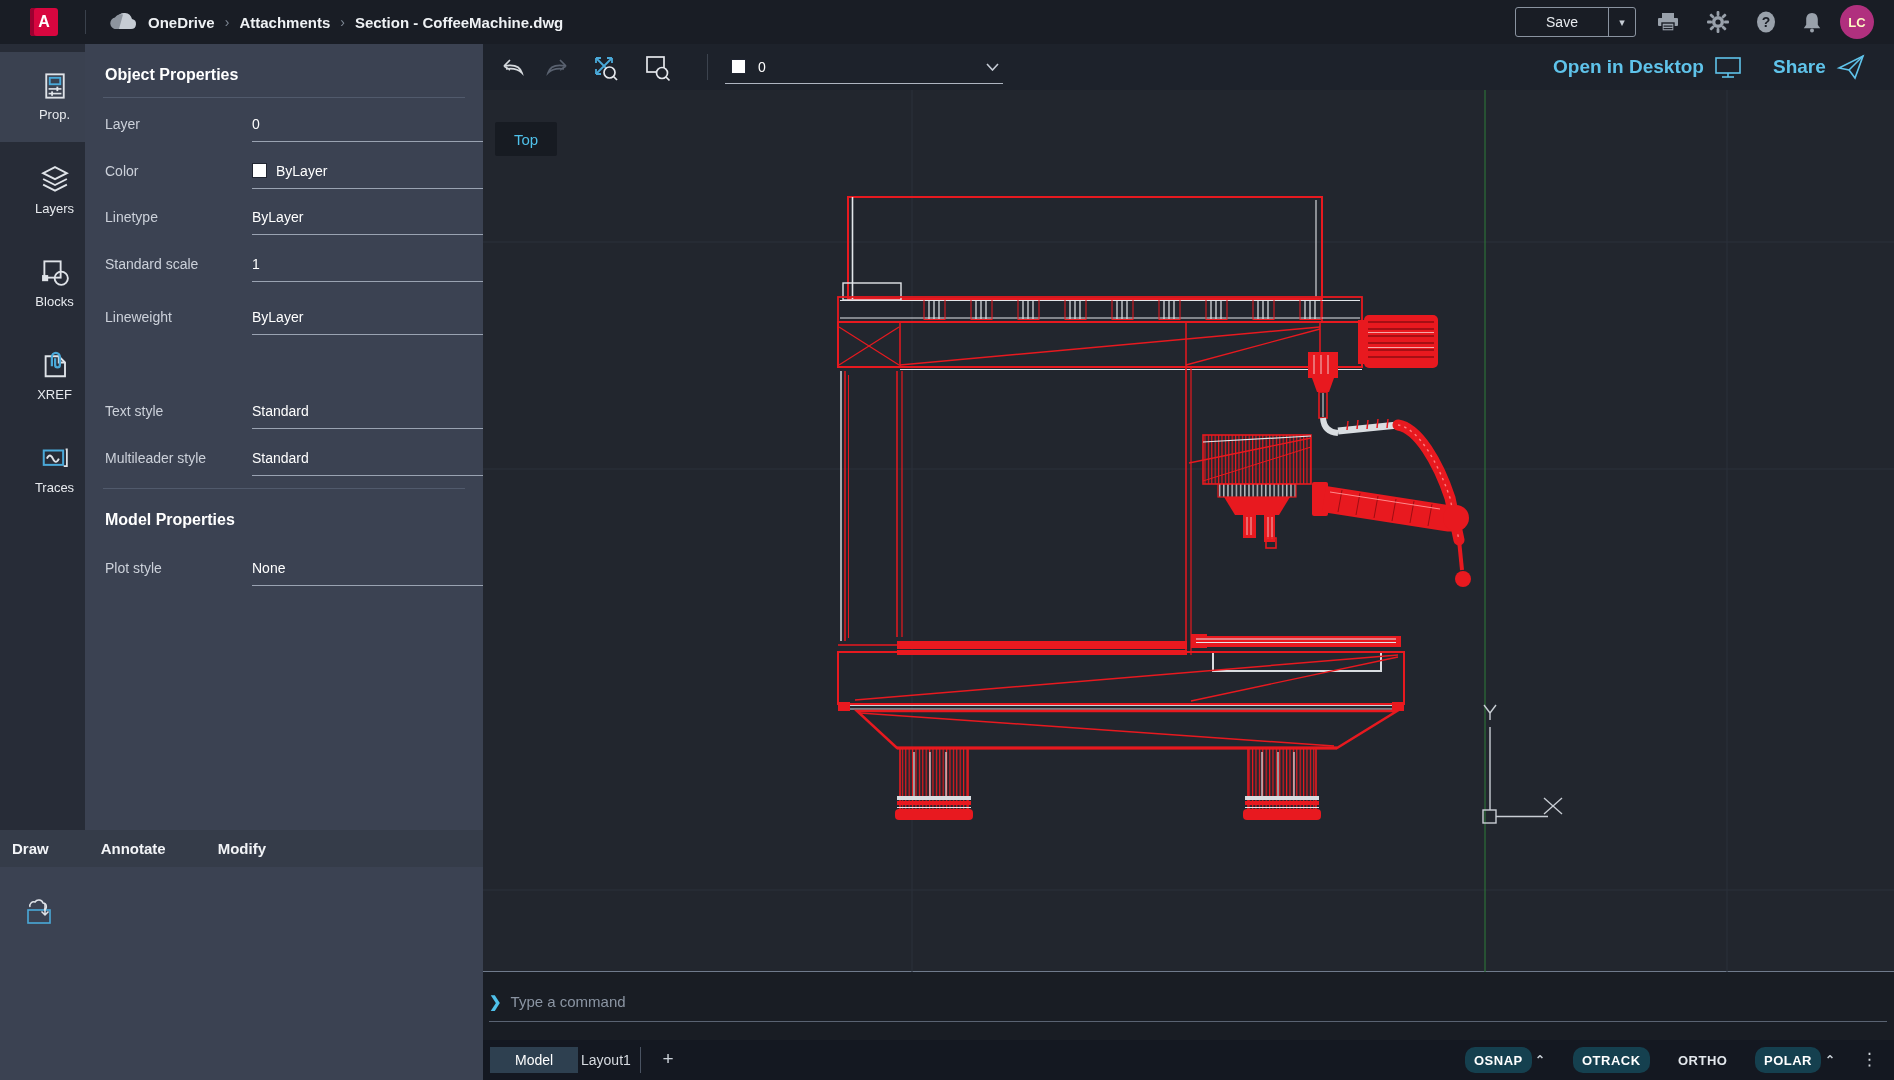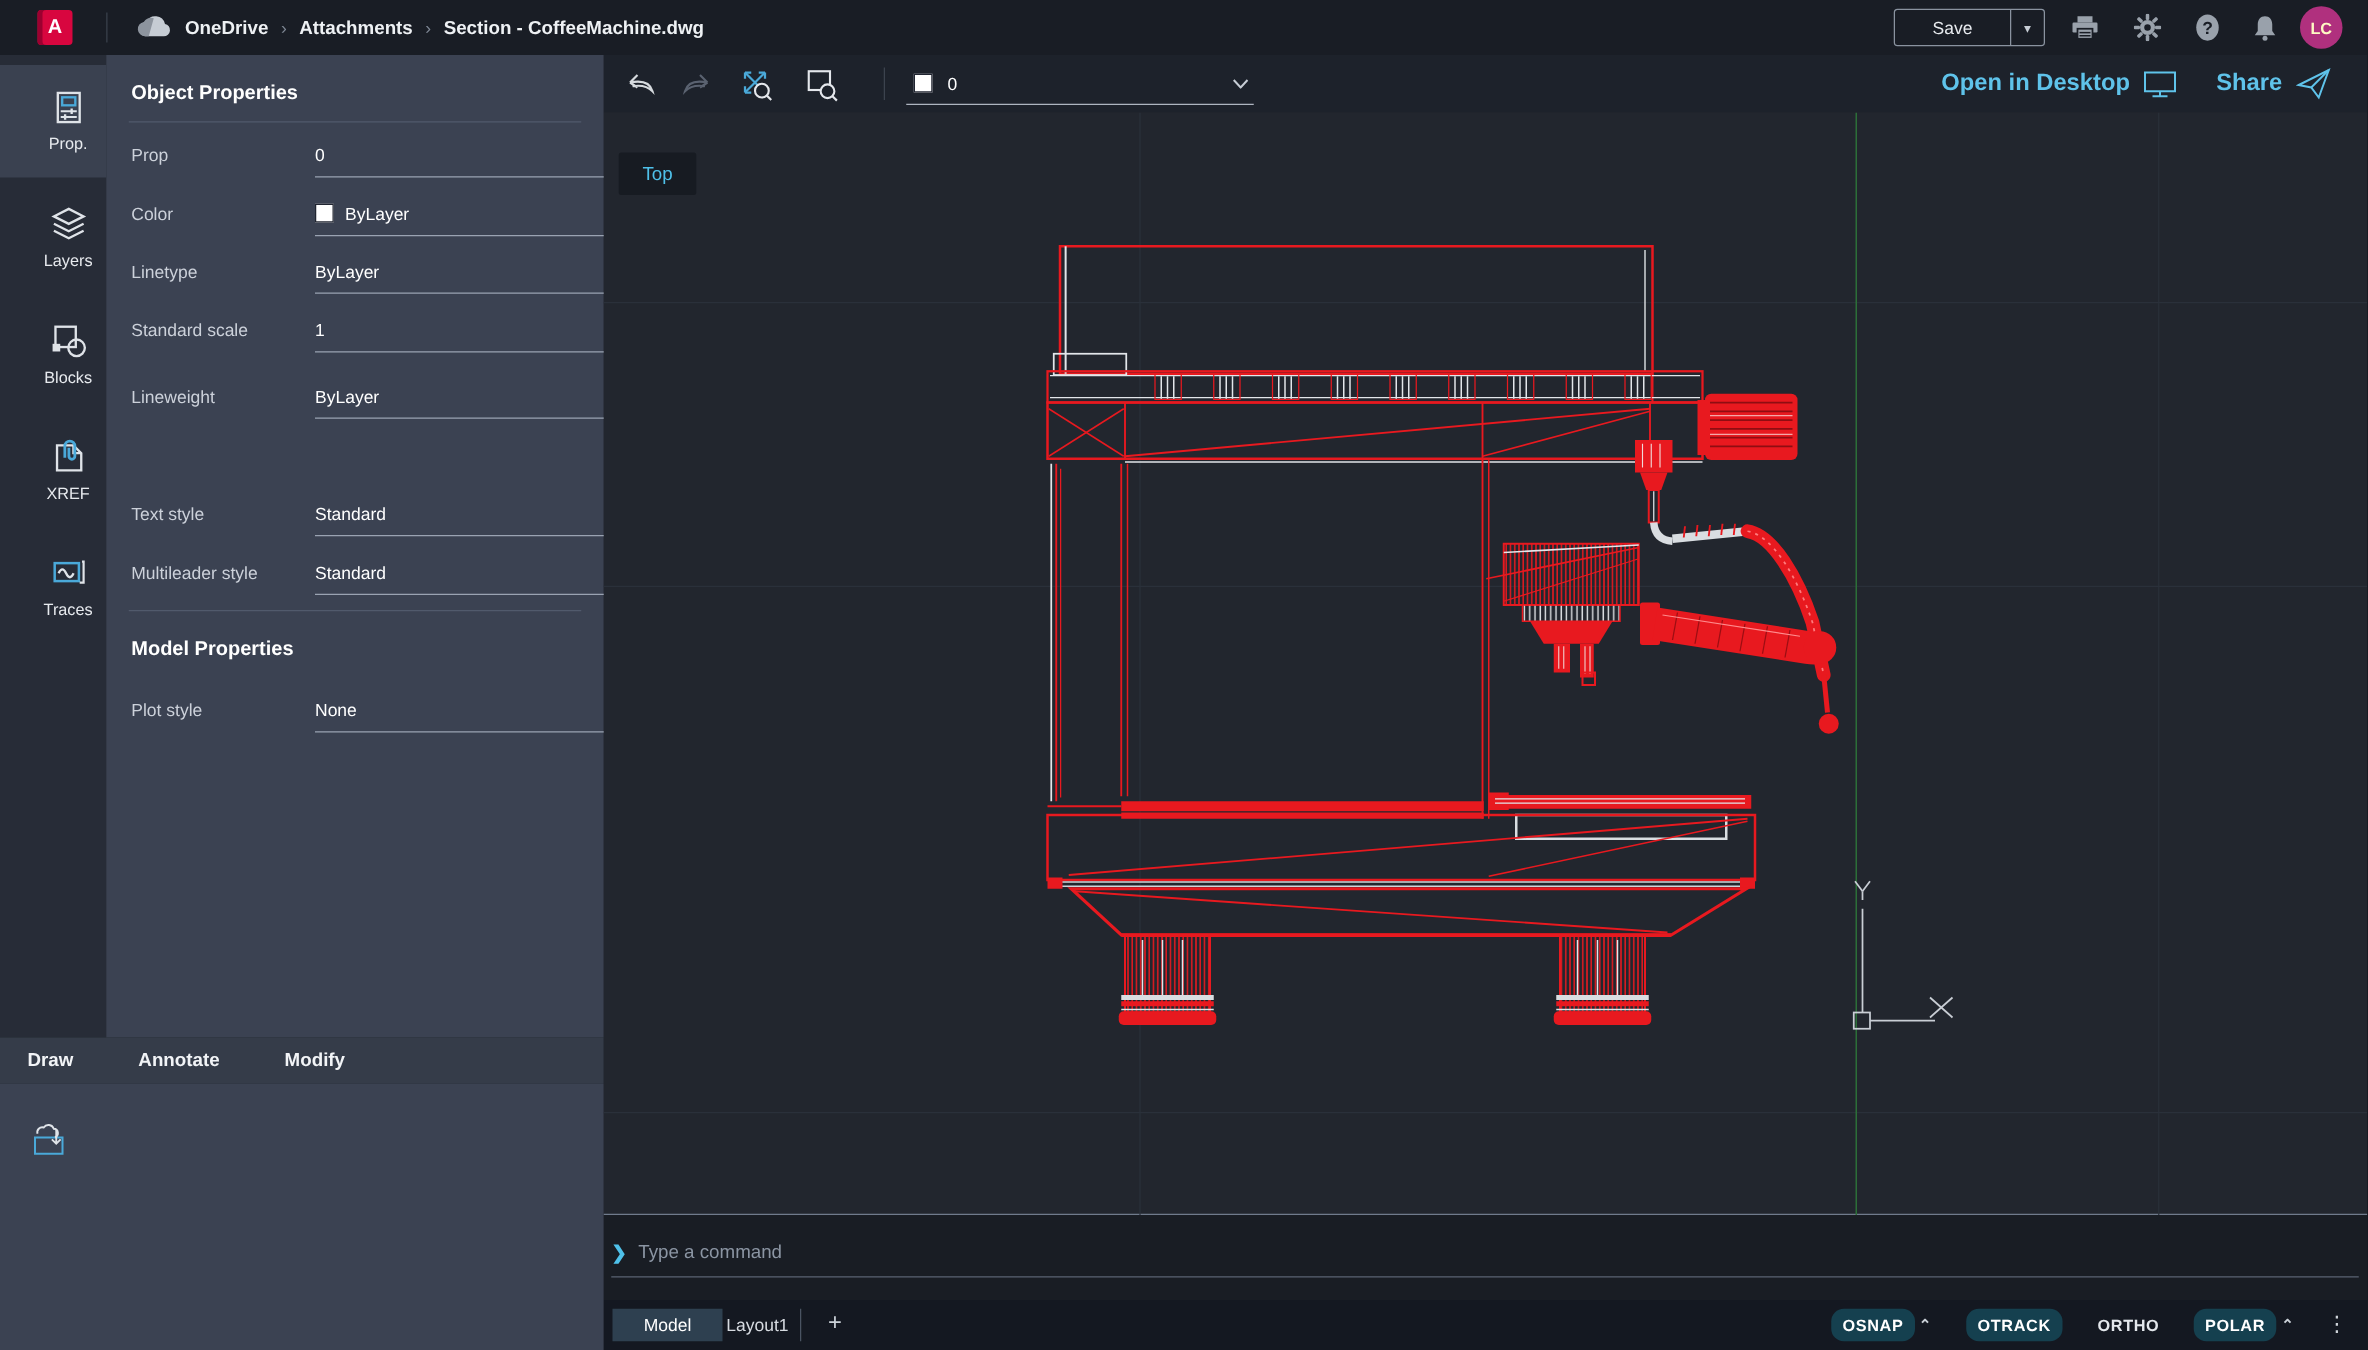--- a/index.html
+++ b/index.html
@@ -32,21 +32,21 @@
   .ptitle{position:absolute;left:20px;color:#fff;font-size:16px;font-weight:bold;}
   .pdiv{position:absolute;left:18px;width:362px;height:1px;background:#515a6c;}
   .prow{position:absolute;left:0;width:398px;height:40px;}
   .plabel{position:absolute;left:20px;top:50%;transform:translateY(-50%);color:#ccd1da;font-size:14px;}
   .pctrl{position:absolute;left:167px;top:2px;width:278px;height:36px;border-bottom:1px solid #9aa3b2;
          display:flex;align-items:center;gap:9px;color:#fff;font-size:14px;}
   .pctrl .chev{position:absolute;right:6px;}
   .swatch{width:15px;height:15px;background:#fff;border:1px solid #202531;}
 
   
-  .ltabs{position:absolute;left:0;top:830px;width:483px;height:37px;background:#353c49;display:flex;align-items:center;gap:52px;padding-left:22px;color:#f2f4f7;font-size:15px;font-weight:bold;}
+  .ltabs{position:absolute;left:0;top:830px;width:483px;height:37px;background:#353c49;display:flex;align-items:center;gap:52px;padding-left:12px;color:#f2f4f7;font-size:15px;font-weight:bold;}
   .lpanel{position:absolute;left:0;top:867px;width:483px;height:213px;background:#3b4252;}
 
   
   .toolbar{position:absolute;left:483px;top:44px;width:1411px;height:46px;background:#1d222b;}
   .tbtn{position:absolute;top:8px;width:32px;height:30px;display:flex;align-items:center;justify-content:center;}
   .tdiv{position:absolute;left:224px;top:10px;width:1px;height:26px;background:#3c434e;}
   .layerdrop{position:absolute;left:242px;top:6px;width:278px;height:34px;border-bottom:1px solid #aeb5c0;
              display:flex;align-items:center;gap:12px;color:#fff;font-size:14px;padding-left:6px;}
   .layerdrop .chev{position:absolute;right:4px;}
   .cyanlink{position:absolute;top:0;height:46px;display:flex;align-items:center;gap:10px;color:#5fc3ea;font-size:19px;font-weight:bold;}
@@ -186,21 +186,21 @@
       </svg>
       <span>Traces</span>
     </div>
   </div>
 
   <div class="panel">
     <div class="ptitle" style="top:22px">Object Properties</div>
     <div class="pdiv" style="top:53px"></div>
 
     <div class="prow" style="top:60px">
-      <span class="plabel">Prop</span>
+      <span class="plabel">Layer</span>
       <div class="pctrl">
         <span>0</span>
         <svg class="chev" width="12" height="7" viewBox="0 0 12 7">
             <polyline points="1,1 6,6 11,1" fill="none" stroke="#c6ccd5" stroke-width="1.6"></polyline>
           </svg>
       </div>
     </div>
     <div class="prow" style="top:107px">
       <span class="plabel">Color</span>
       <div class="pctrl">

